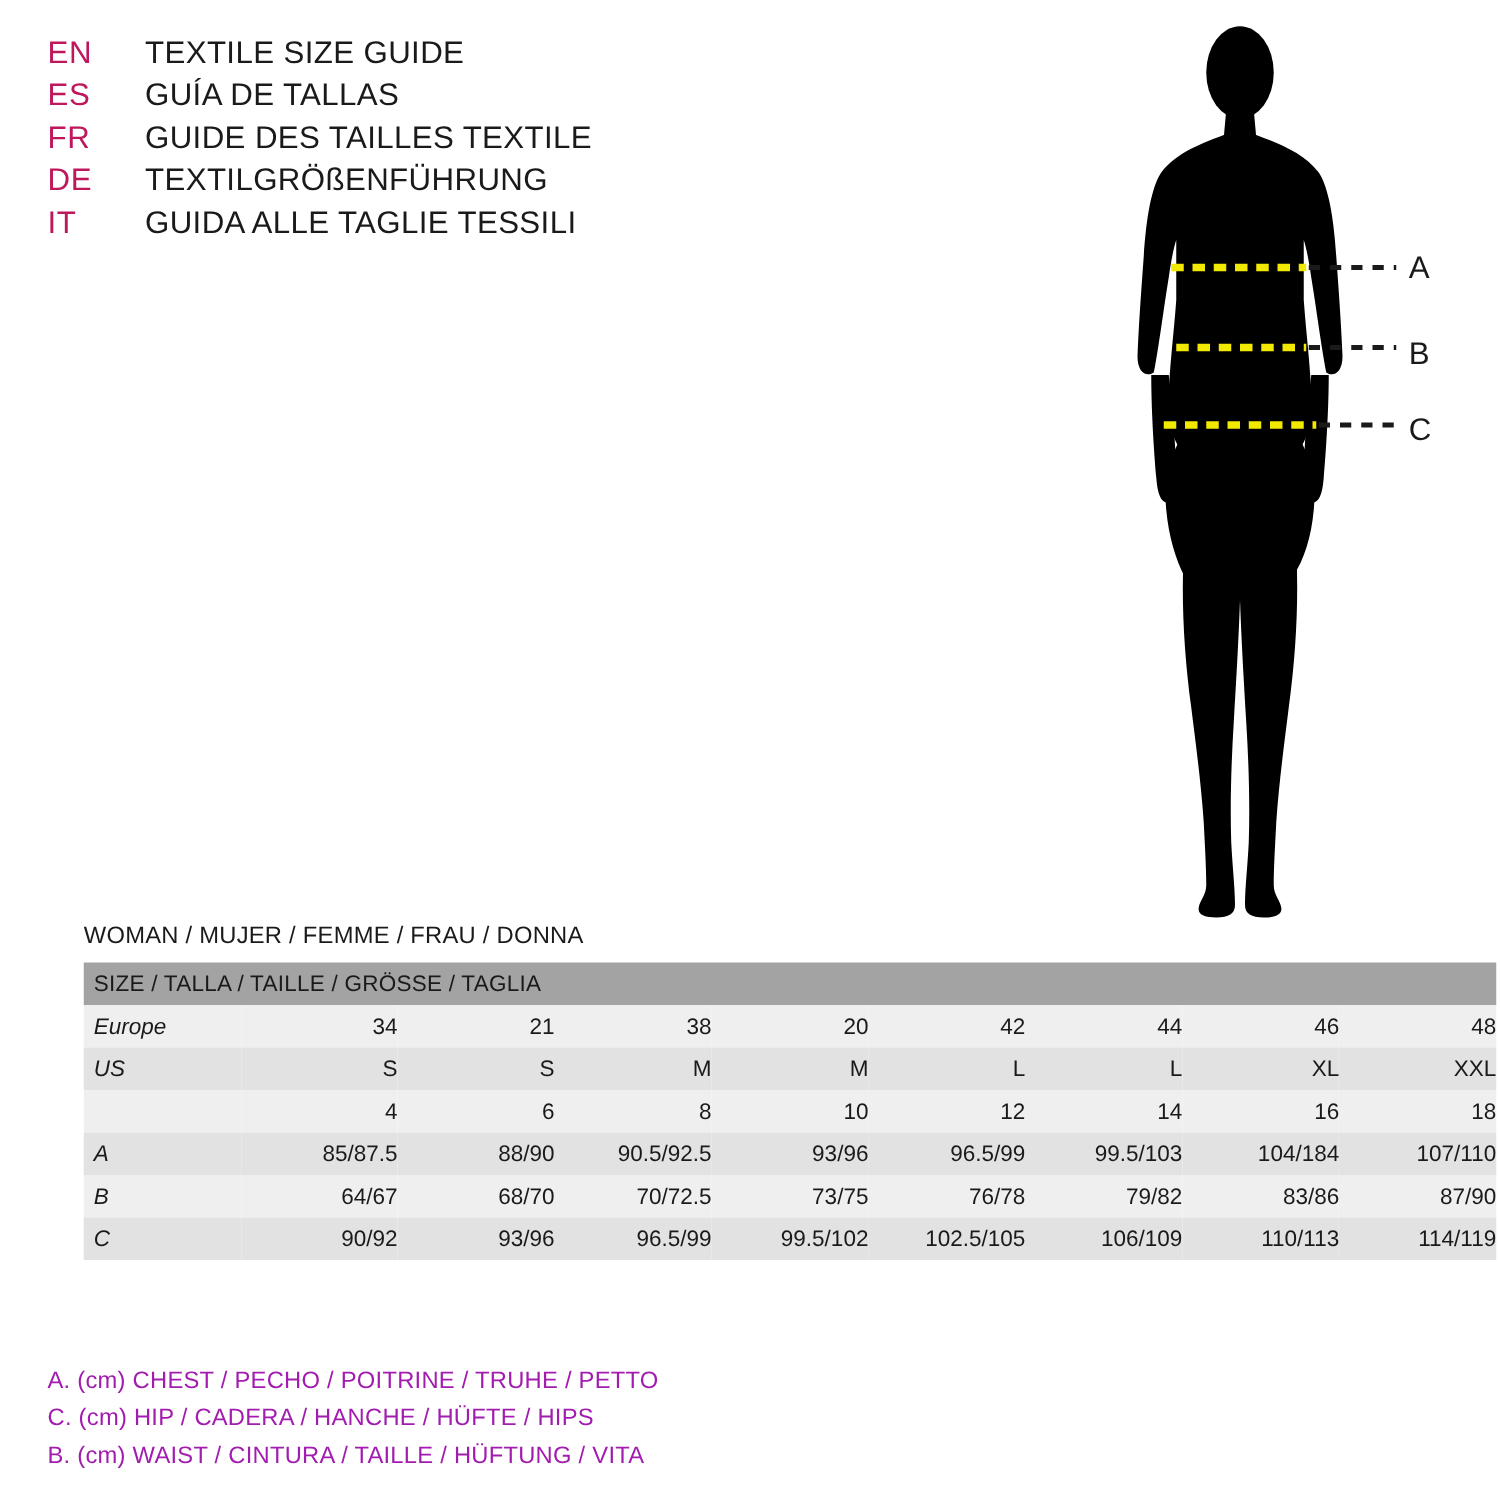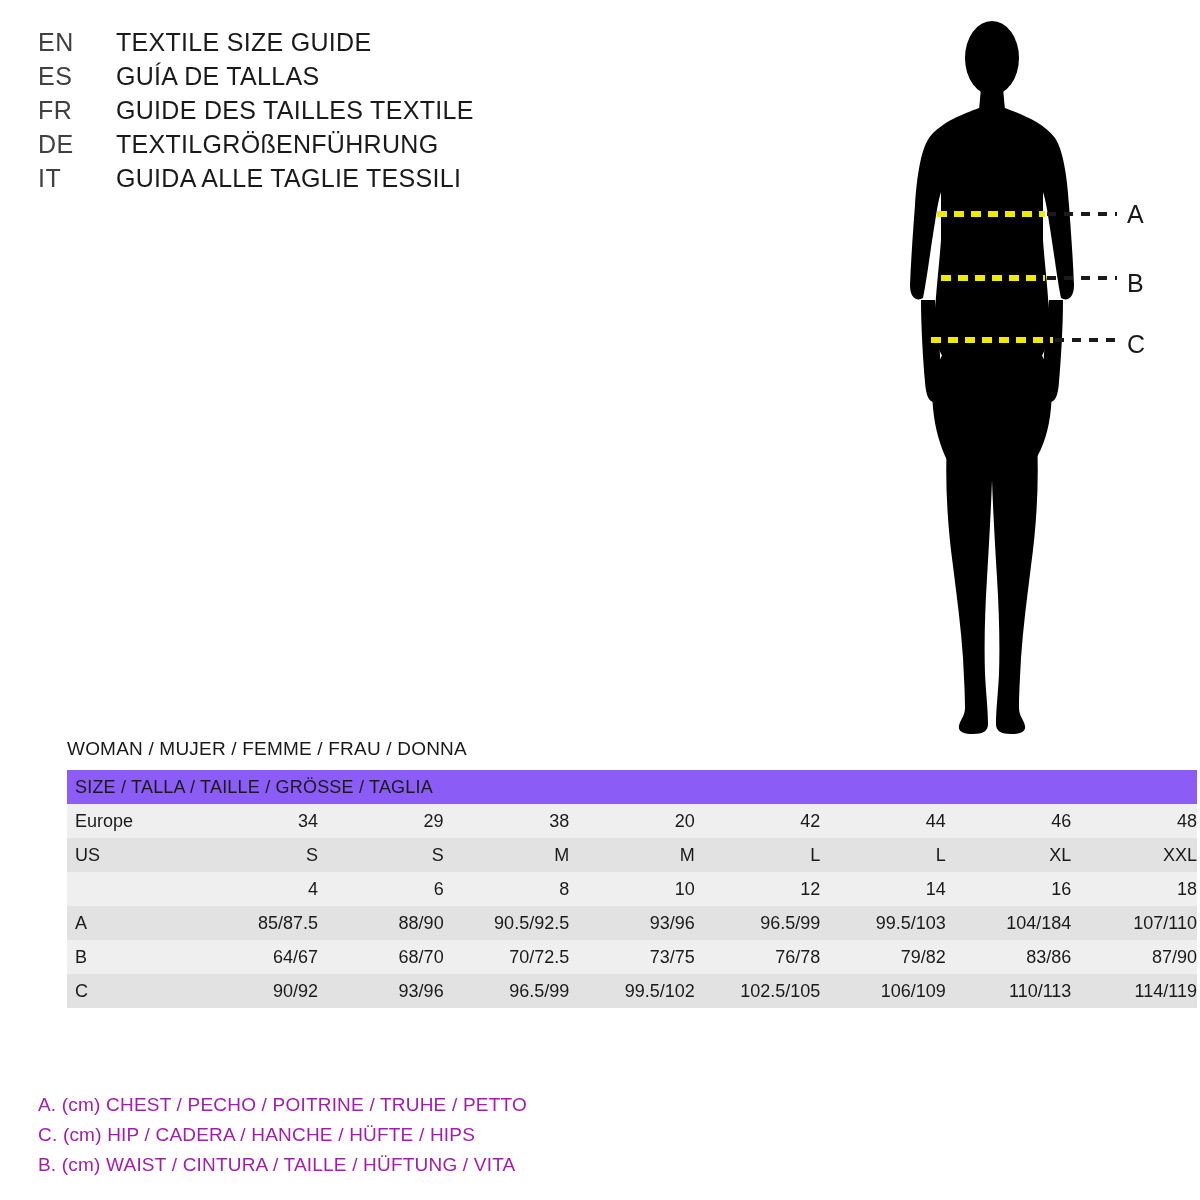--- a/index.html
+++ b/index.html
@@ -25,21 +25,21 @@
   }
   .title-row {
     display: flex;
     align-items: baseline;
     height: 34px;
   }
   .title-lang {
     width: 78px;
     font-size: 25px;
     letter-spacing: 0.5px;
-    color: #404040;
+    color: #be185d;
   }
   .title-text {
     font-size: 25px;
     letter-spacing: 0.3px;
     color: #1a1a1a;
     white-space: nowrap;
   }
 
   
   #figure-area {
@@ -81,32 +81,33 @@
     table-layout: fixed;
   }
   th, td {
     font-size: 18px;
     color: #1a1a1a;
     font-weight: normal;
     padding: 5px 0 5px 0;
     height: 24px;
   }
   thead th {
-    background: #8b5cf6;
+    background: #a3a3a3;
     text-align: left;
     padding-left: 8px;
     font-size: 18px;
     letter-spacing: 0.2px;
   }
   tbody tr:nth-child(odd) { background: #efefef; }
   tbody tr:nth-child(even) { background: #e2e2e2; }
   td.rowlabel {
     text-align: left;
     padding-left: 8px;
     width: 190px;
+    font-style: italic;
   }
   td.val {
     text-align: right;
   }
 
   
   #legend {
     position: absolute;
     left: 38px;
     top: 1090px;
@@ -222,21 +223,21 @@
   <table>
     <thead>
       <tr>
         <th colspan="9">SIZE / TALLA / TAILLE / GRÖSSE / TAGLIA</th>
       </tr>
     </thead>
     <tbody>
       <tr>
         <td class="rowlabel">Europe</td>
         <td class="val">34</td>
-        <td class="val">29</td>
+        <td class="val">21</td>
         <td class="val">38</td>
         <td class="val">20</td>
         <td class="val">42</td>
         <td class="val">44</td>
         <td class="val">46</td>
         <td class="val">48</td>
       </tr>
       <tr>
         <td class="rowlabel">US</td>
         <td class="val">S</td>

